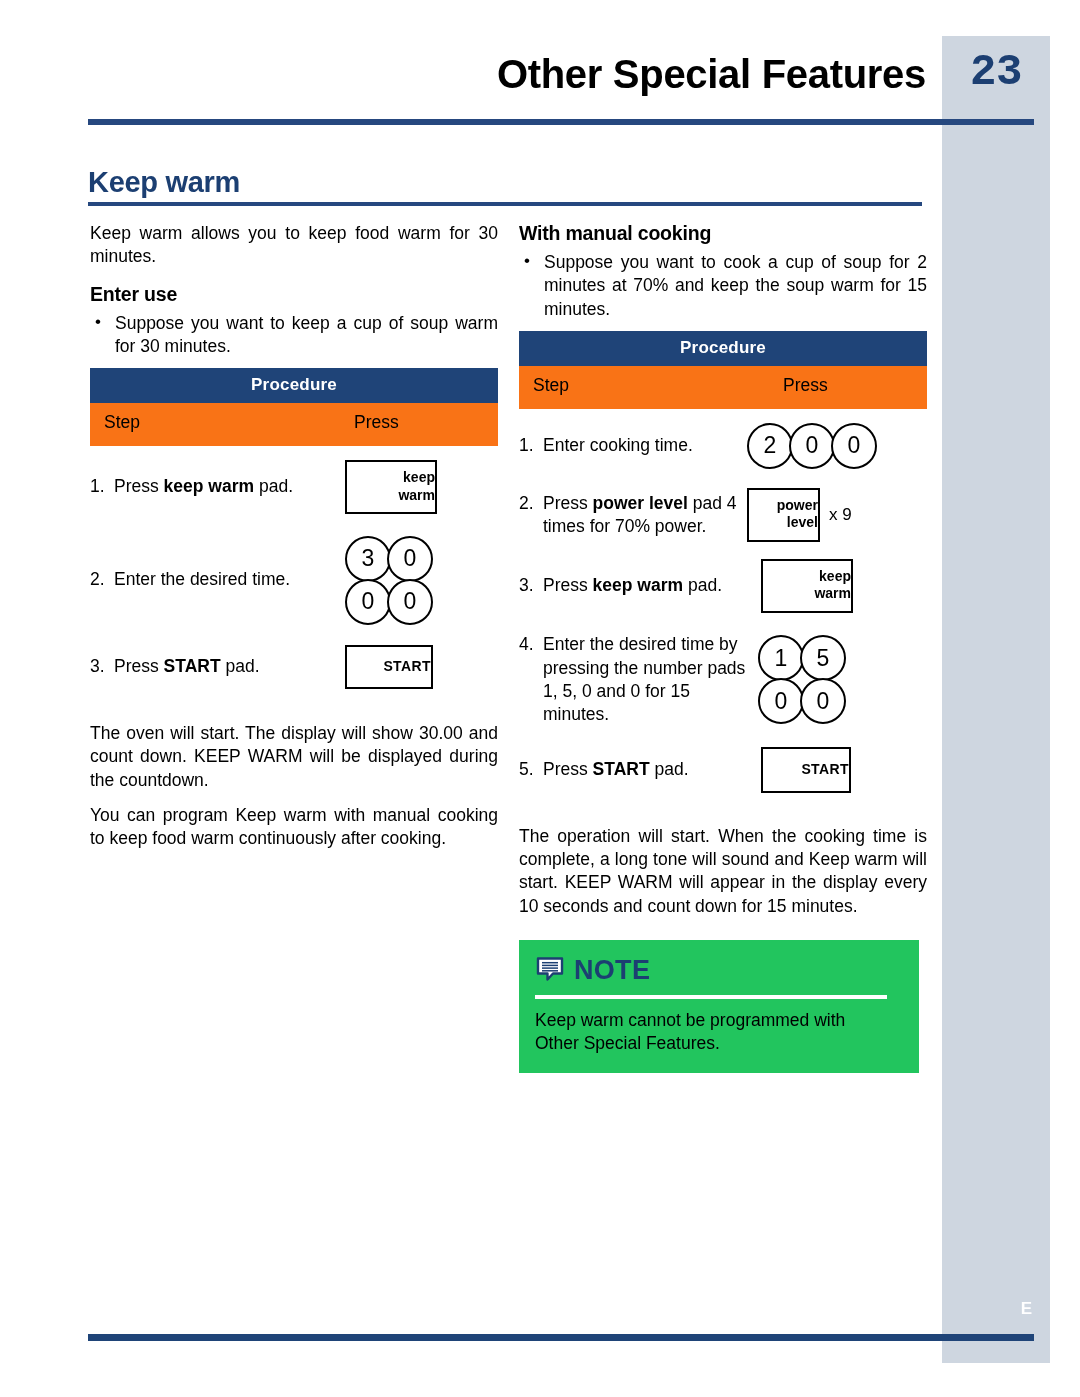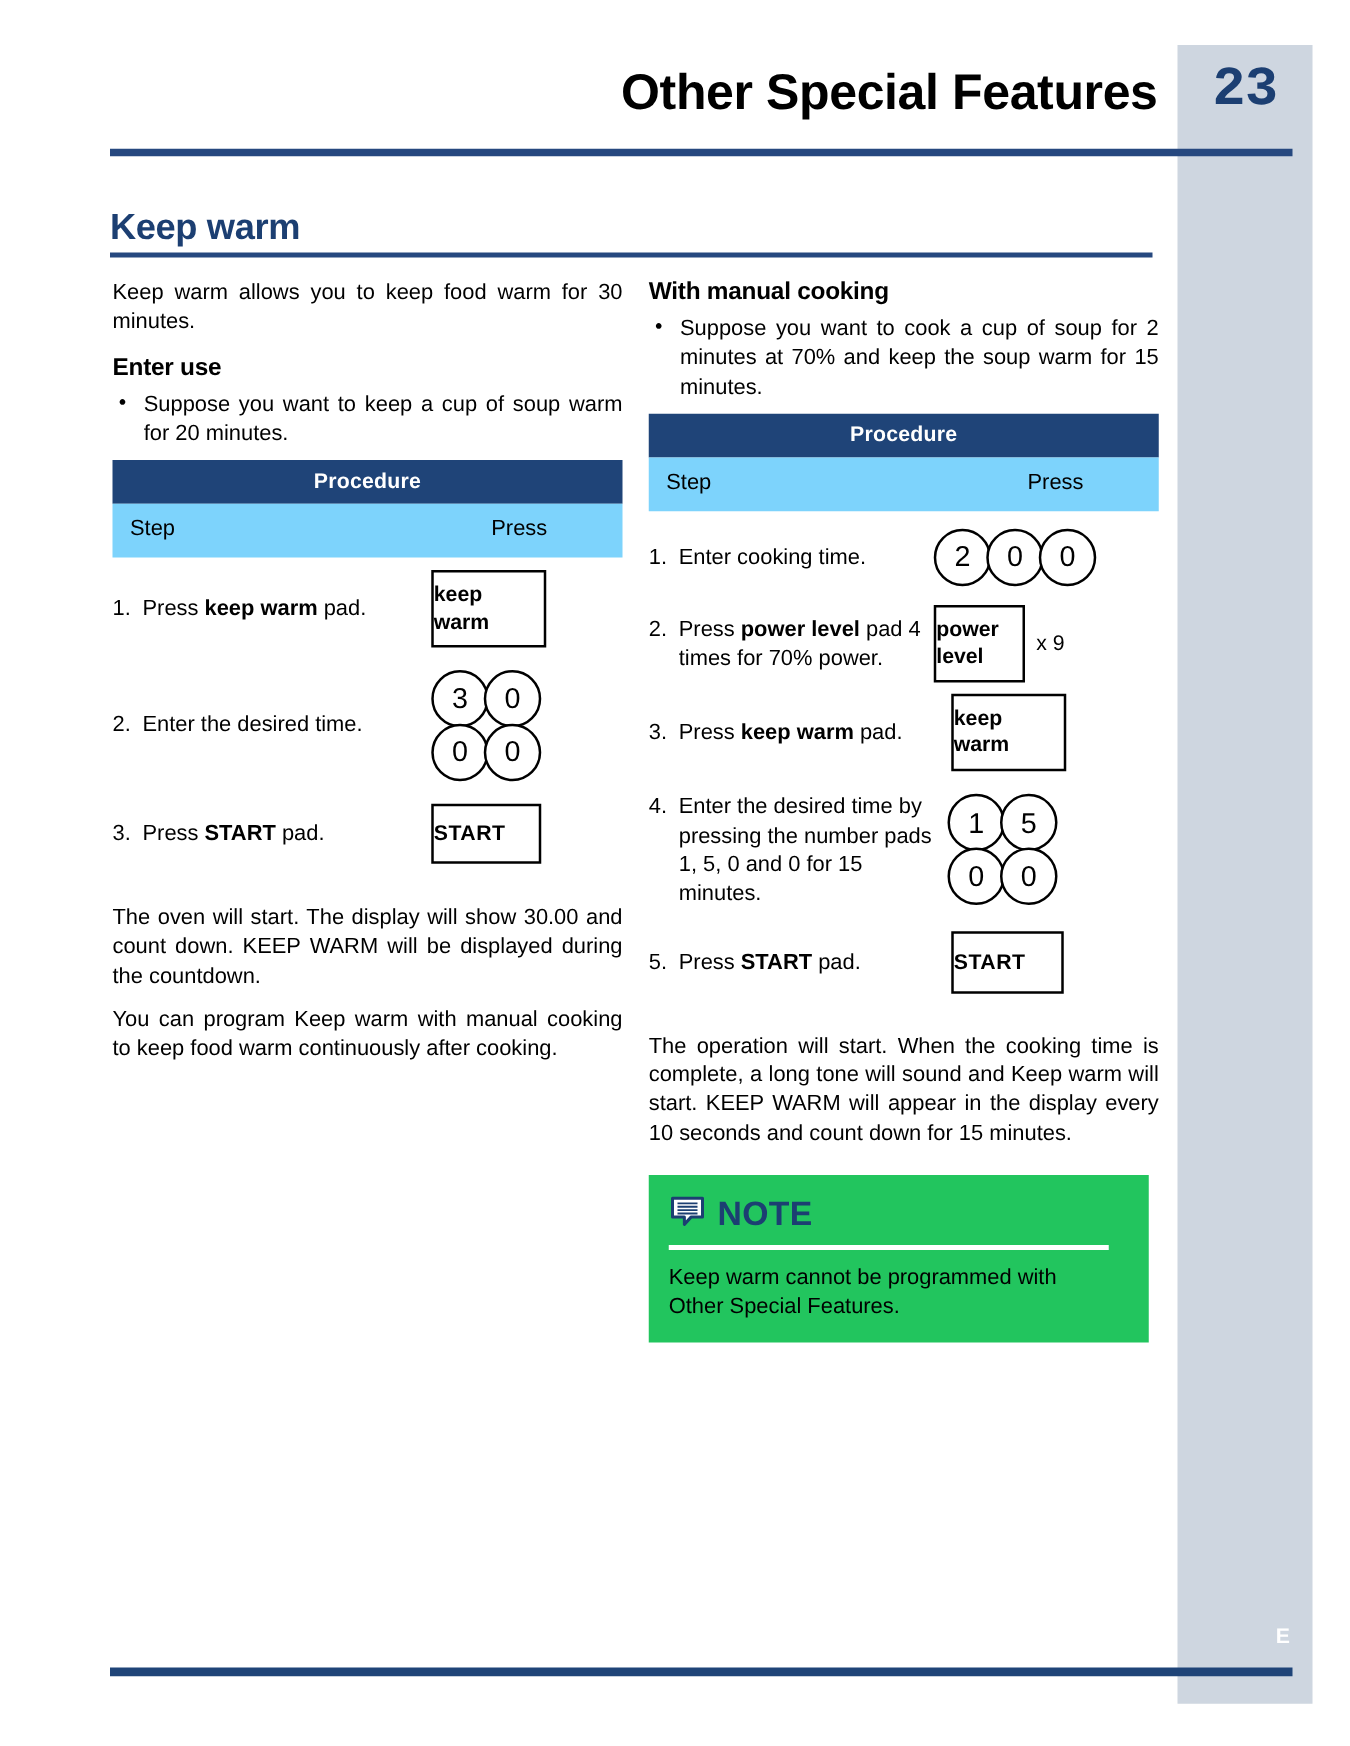--- a/index.html
+++ b/index.html
@@ -132,25 +132,24 @@
   .proc-head {
     background: #1f4478;
     color: #ffffff;
     font-size: 17px;
     font-weight: bold;
     text-align: center;
     padding: 7px 0 8px 0;
     letter-spacing: 0.2px;
   }
   .proc-subhead {
-    background: #7dd3fc;
+    background: #f97316;
     display: flex;
     padding: 9px 14px 13px 14px;
     font-size: 17.5px;
-    gap: 39px;
   }
   .proc-subhead .c1 { flex: 0 0 250px; }
   .proc-subhead .c2 { flex: 1 1 auto; }
 
   .proc-body { padding-top: 4px; }
   .prow {
     display: flex;
     align-items: center;
     min-height: 44px;
   }
@@ -168,23 +167,23 @@
     flex: 1 1 auto;
     display: flex;
     align-items: center;
   }
   .prow.right-narrow .step { flex: 0 0 228px; }
 
   
   .pad-box {
     border: 2px solid #000000;
     background: #ffffff;
-    font-size: 17px;
-    font-weight: bold;
-    text-align: left;
+    font-size: 14px;
+    font-weight: bold;
+    text-align: right;
     line-height: 1.25;
     padding: 7px 0 8px 0;
     width: 92px;
   }
   .pad-box.wide { width: 73px; }
   .pad-box.start { width: 88px; padding: 11px 0 12px 0; letter-spacing: 0.4px; }
   .pad-box.start-r { width: 90px; padding: 12px 0 13px 0; letter-spacing: 0.4px; }
 
   .keys { display: flex; flex-direction: column; }
   .keyrow { display: flex; }
@@ -250,21 +249,21 @@
   <div class="underline"></div>
 </div>
 
 <div class="col col-left">
 
   <p class="body">Keep warm allows you to keep food warm for 30 minutes.</p>
 
   <h3 class="sub">Enter use</h3>
 
   <ul class="bullets">
-    <li>Suppose you want to keep a cup of soup warm for 20 minutes.</li>
+    <li>Suppose you want to keep a cup of soup warm for 30 minutes.</li>
   </ul>
 
   <div class="proc">
     <div class="proc-head">Procedure</div>
     <div class="proc-subhead">
       <div class="c1">Step</div>
       <div class="c2">Press</div>
     </div>
     <div class="proc-body">
 

